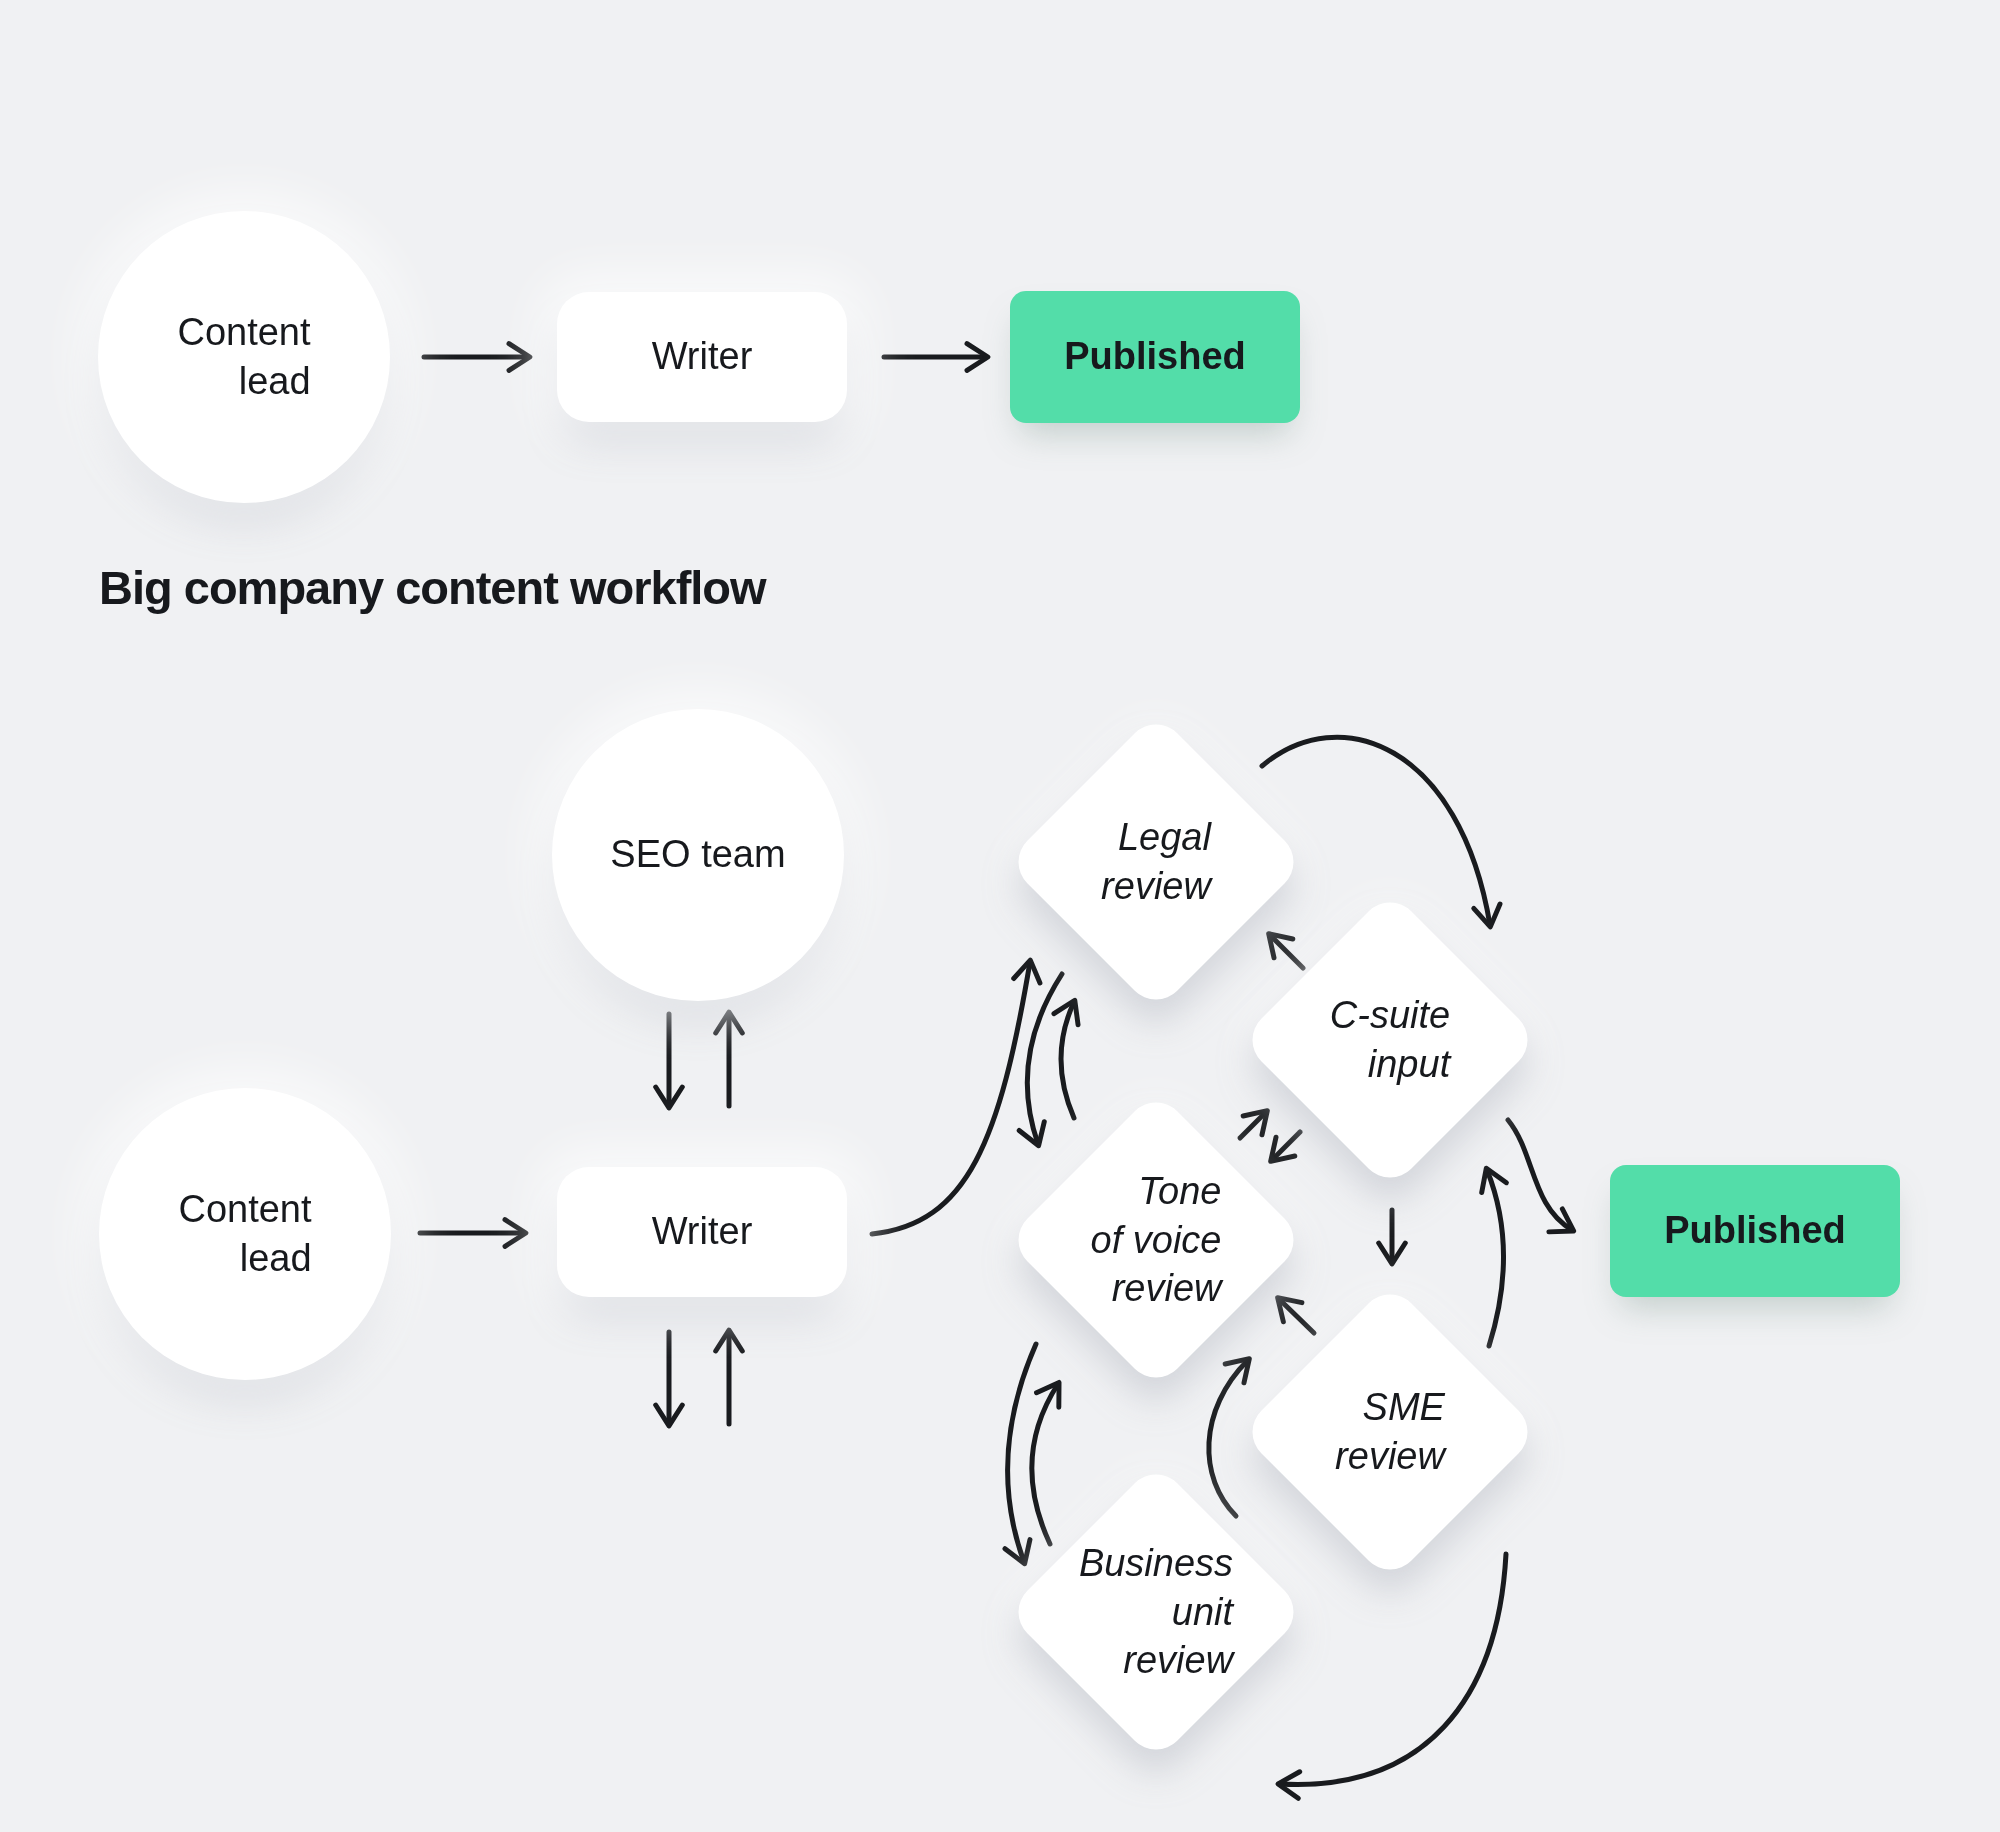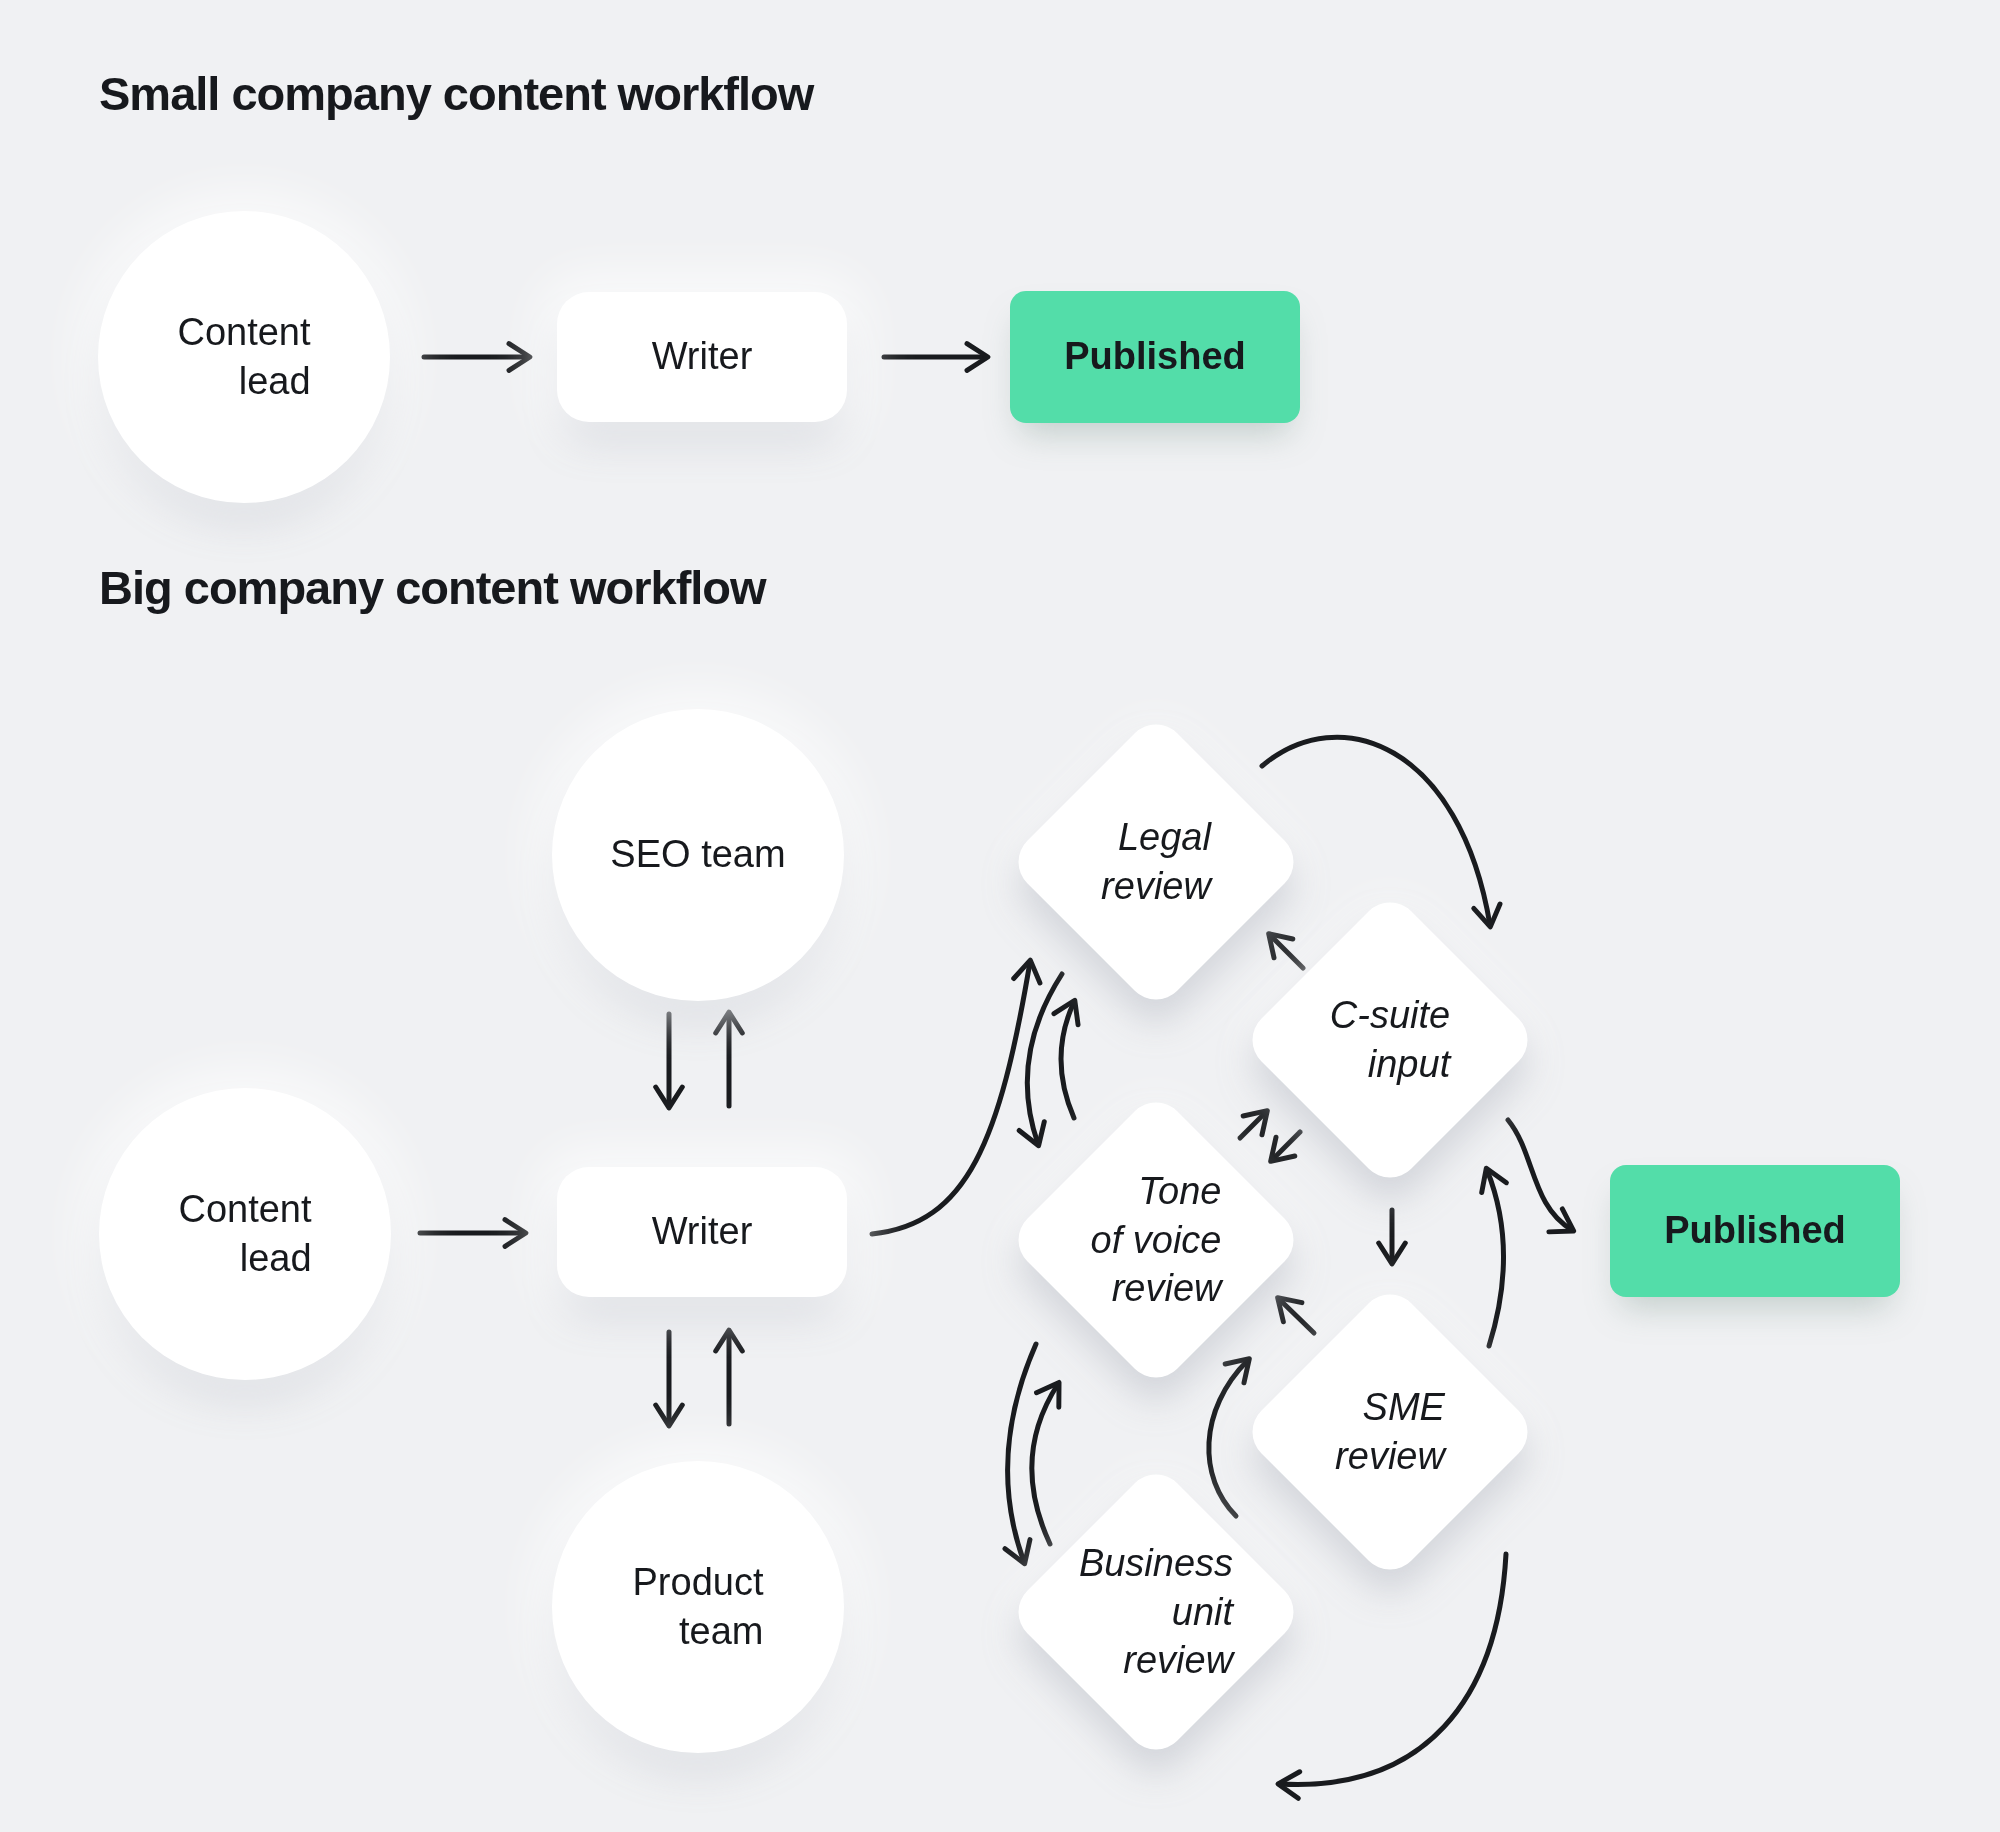--- a/index.html
+++ b/index.html
@@ -106,21 +106,20 @@
       <path d="M 1489 1346 Q 1519 1250 1487 1170" marker-end="url(#ah)"></path>
       <path d="M 1508 1120 C 1535 1153 1531 1206 1572 1230" marker-end="url(#ah)"></path>
       <path d="M 1314 1333 L 1279 1299" marker-end="url(#ah)"></path>
       <path d="M 1236 1516 C 1198 1478 1198 1410 1248 1360" marker-end="url(#ah)"></path>
       <path d="M 1036 1344 Q 986 1458 1024 1562" marker-end="url(#ah)"></path>
       <path d="M 1050 1544 Q 1010 1458 1058 1384" marker-end="url(#ah)"></path>
       <path d="M 1506 1554 C 1498 1700 1424 1792 1280 1784" marker-end="url(#ah)"></path>
     </g>
   </svg>
 
-  <div class="title" style="left:99px;top:66px">Small company content workflow</div>
 
   <div class="node circle glow" style="left:98px;top:211px">
     <div class="lines">
       <span>Content</span>
       <span>lead</span>
     </div>
   </div>
 
   <div class="node rect glow" style="left:557px;top:292px">
     <span>Writer</span>
@@ -140,26 +139,20 @@
     <div class="lines">
       <span>Content</span>
       <span>lead</span>
     </div>
   </div>
 
   <div class="node rect glow" style="left:557px;top:1167px">
     <span>Writer</span>
   </div>
 
-  <div class="node circle glow" style="left:552px;top:1461px">
-    <div class="lines">
-      <span>Product</span>
-      <span>team</span>
-    </div>
-  </div>
 
   <div class="diamond-wrap" style="left:1050px;top:756px">
     <div class="diamond-shape"></div>
     <div class="diamond-label lines">
       <div>
         <span>Legal</span>
         <span>review</span>
       </div>
     </div>
   </div>

